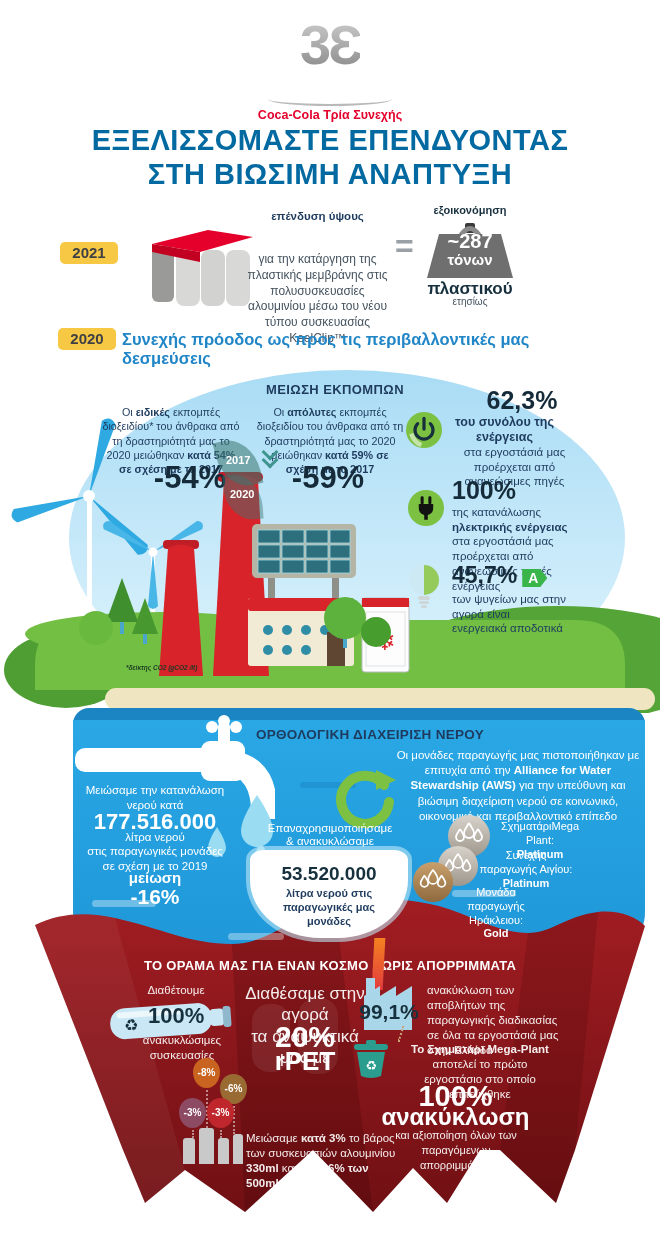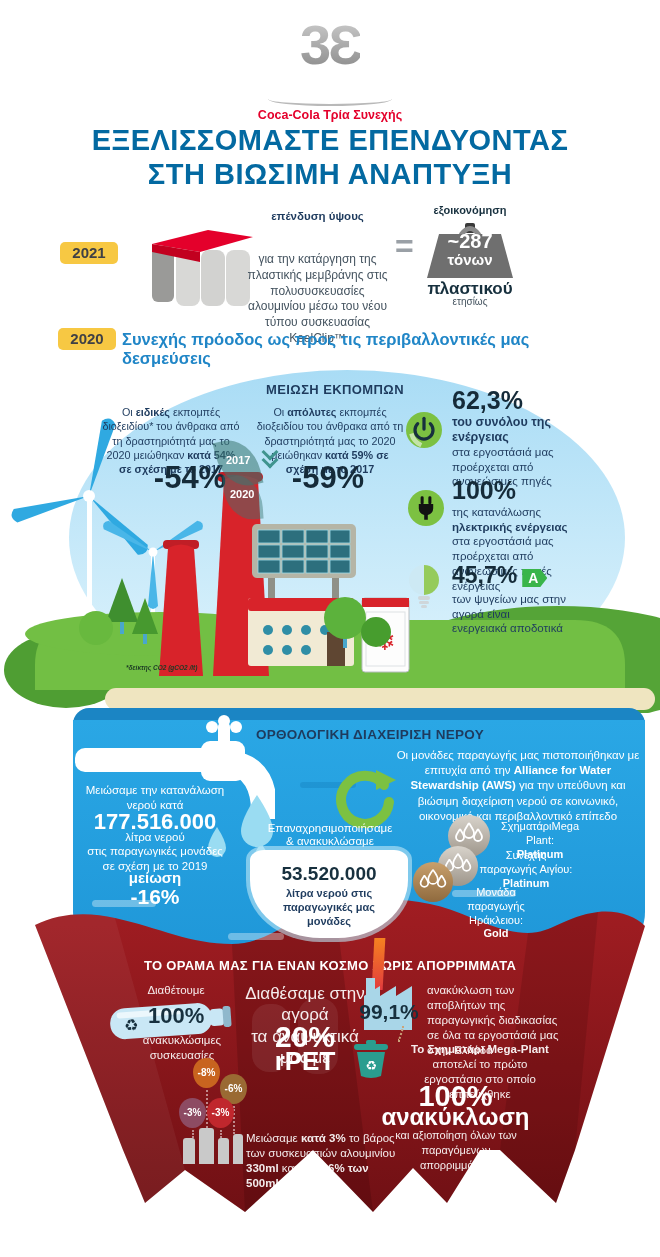--- a/index.html
+++ b/index.html
@@ -178,21 +178,21 @@
     <div class="abs chev" style="left:52px;top:14px;"></div>
     <div class="abs chev" style="left:52px;top:22px;"></div>
   </div>
 
   <svg class="abs" style="left:406px;top:412px;" width="36" height="36" viewBox="0 0 40 40">
     <circle cx="20" cy="20" r="20" fill="#7cc142"></circle>
     <path d="M6,24 a20,20 0 0 0 11,13" stroke="rgba(255,255,255,.55)" stroke-width="5" fill="none"></path>
     <path d="M13,13 a10,10 0 1 0 14,0" fill="none" stroke="#17303e" stroke-width="3.6" stroke-linecap="round"></path>
     <line x1="20" y1="7" x2="20" y2="19" stroke="#17303e" stroke-width="3.6" stroke-linecap="round"></line>
   </svg>
-  <div class="abs" style="left:452px;top:386px;width:140px;">
+  <div class="abs" style="left:452px;top:386px;width:140px;text-align:center;">
     <div class="b" style="font-size:25px;color:#152b39;">62,3%</div>
     <div class="b navy" style="font-size:12.5px;line-height:1.2;width:105px;">του συνόλου της ενέργειας</div>
     <div class="navy" style="font-size:11.5px;line-height:1.28;width:125px;">στα εργοστάσιά μας προέρχεται από ανανεώσιμες πηγές</div>
   </div>
 
   <svg class="abs" style="left:408px;top:490px;" width="36" height="36" viewBox="0 0 40 40">
     <circle cx="20" cy="20" r="20" fill="#7cc142"></circle>
     <g fill="#121212">
       <rect x="14" y="7" width="3.4" height="9" rx="1.6"></rect>
         <rect x="22.6" y="7" width="3.4" height="9" rx="1.6"></rect>

